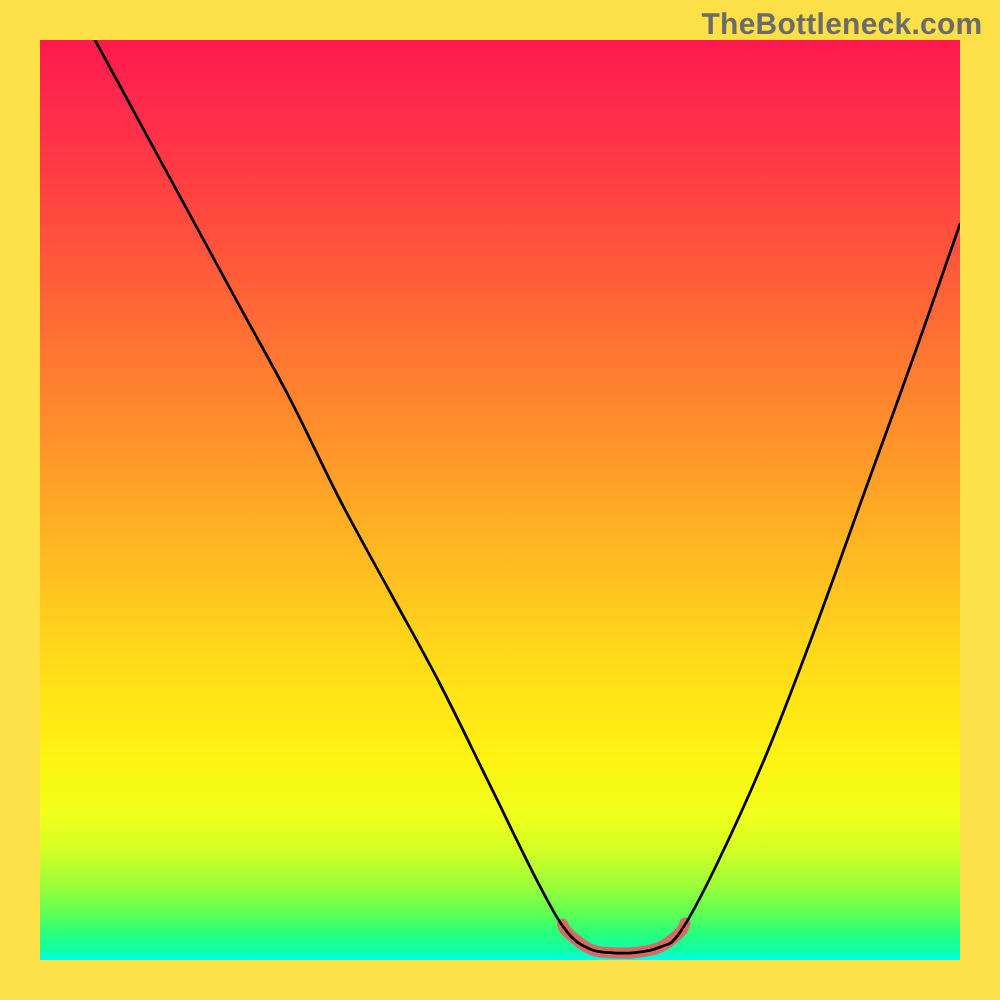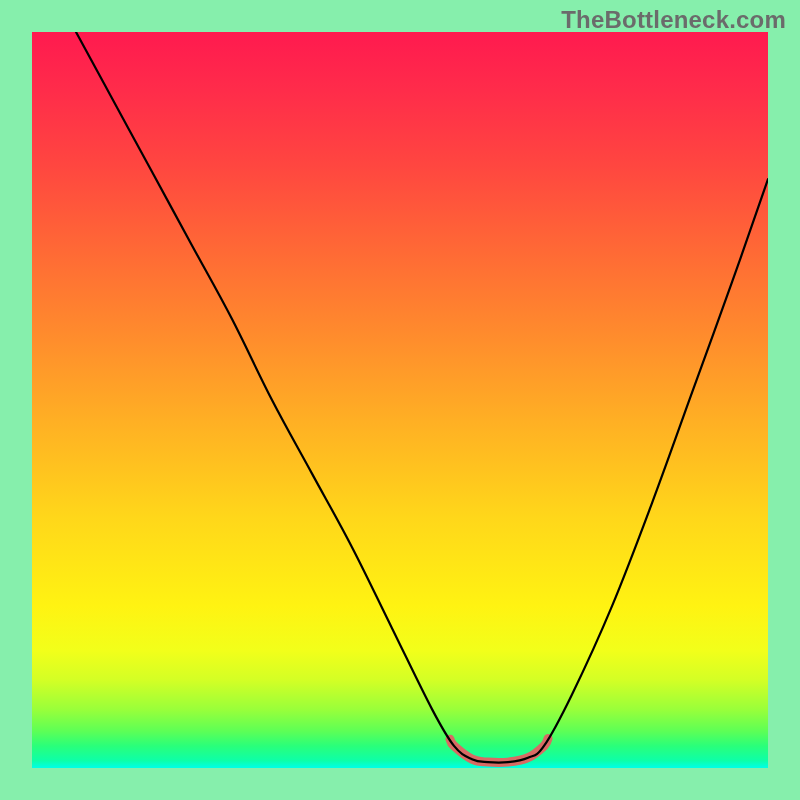--- a/index.html
+++ b/index.html
@@ -1,21 +1,21 @@
 <!DOCTYPE html>
 <html><head>
 <meta charset="utf-8">
 <style>
   * { margin: 0; padding: 0; box-sizing: border-box; }
   html, body { width: 800px; height: 800px; overflow: hidden; background: #000; }
   .container {
     position: relative;
     width: 800px;
     height: 800px;
-    background: #86efac;
+    background: #fde047;
   }
   .watermark {
     position: absolute;
     top: 6px;
     right: 14px;
     font-family: Arial, Helvetica, sans-serif;
     font-size: 24px;
     font-weight: 600;
     color: #6b6b6b;
     letter-spacing: 0.2px;

